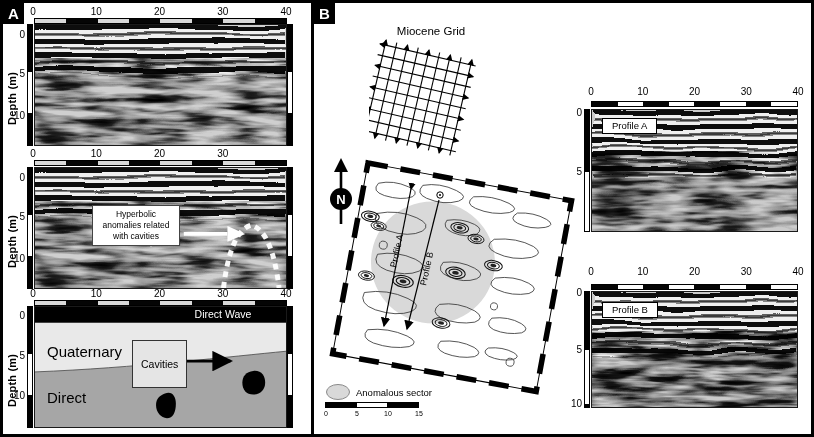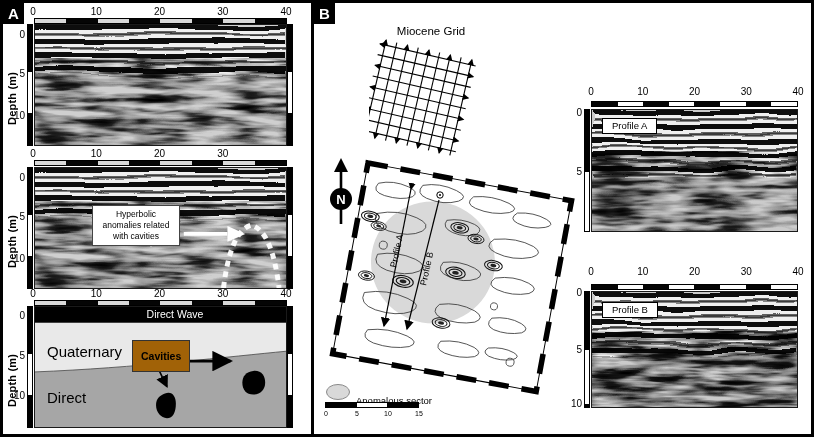--- a/index.html
+++ b/index.html
@@ -22,29 +22,29 @@
   .plot svg.noise{position:absolute;left:0;top:0;width:100%;height:100%;}
   .dtcol{position:absolute;}
   .dt{position:absolute;right:0;font-size:10px;transform:translateY(-50%);line-height:10px;}
   .ylab{position:absolute;writing-mode:vertical-rl;transform:rotate(180deg);font-weight:bold;
         font-size:11px;color:#000;letter-spacing:0.2px;}
   .titlebox{position:absolute;background:#fff;border:1px solid #000;font-size:9.5px;
             padding:1px 9px 2px 9px;z-index:6;white-space:nowrap;}
   .annbox{position:absolute;background:#fff;border:1px solid #444;font-size:8.5px;line-height:1.3;
           text-align:center;padding:3px 4px;z-index:7;width:88px;box-sizing:border-box;}
   .itext{position:absolute;font-size:15px;color:#000;z-index:6;white-space:nowrap;}
-  .cavbox{position:absolute;background:#a16207;border:1.5px solid #333;font-size:10.5px;z-index:7;
-          padding:9px 8px;white-space:nowrap;font-weight:bold;}
+  .cavbox{position:absolute;background:#e5e5e5;border:1.5px solid #333;font-size:10.5px;z-index:7;
+          padding:17px 8px;white-space:nowrap;}
   .dwtext{position:absolute;color:#fff;font-size:10.5px;text-align:center;z-index:6;}
   .sglabel{position:absolute;font-size:11.5px;color:#000;text-align:center;}
   .maplabel{position:absolute;font-size:9px;color:#000;transform:rotate(-78deg);white-space:nowrap;z-index:8;}
   .north{position:absolute;z-index:8;}
   .ncirc{position:absolute;left:1px;top:30px;width:22px;height:22px;border-radius:50%;background:#000;
          color:#fff;font-weight:bold;font-size:13px;display:flex;align-items:center;justify-content:center;}
-  .legend-label{position:absolute;font-size:9.5px;color:#000;margin-top:8px;}
+  .legend-label{position:absolute;font-size:9.5px;color:#000;}
   .scalebar{position:absolute;height:6px;border:1px solid #000;box-sizing:border-box;display:flex;}
   .scalebar .seg{flex:1;}
   .sticks{position:absolute;font-size:7px;color:#000;}
   .sticks span{position:absolute;width:14px;text-align:center;transform:translateX(-50%);}
 </style>
 </head>
 <body>
 
 <div class="fig">
 
@@ -180,21 +180,21 @@
         <path d="M0,16 L253,16 L253,45 C200,50 100,62 0,66 Z" fill="#e9e9e9"></path>
         <path d="M0,66 C100,62 200,50 253,45 L253,122 L0,122 Z" fill="#a6a6a6"></path>
         <path d="M0,66 C100,62 200,50 253,45" fill="none" stroke="#444" stroke-width="0.8"></path>
         <rect x="0" y="0" width="253" height="16" fill="#000000"></rect>
         <path d="M131,88 c7,-3 11,3 11,10 c0,9 -3,15 -9,15 c-6,0 -11,-6 -11,-13 c0,-7 4,-10 9,-12 z" fill="#000"></path>
         <path d="M220,65 c8,-1 12,5 12,12 c0,7 -5,12 -12,12 c-7,0 -11,-5 -11,-12 c0,-7 4,-11 11,-12 z" fill="#000"></path>
         <line x1="122" y1="58" x2="133" y2="81" stroke="#000" stroke-width="1.6" marker-end="url(#mkB)"></line>
         <line x1="152" y1="55" x2="197" y2="55" stroke="#000" stroke-width="2.6" marker-end="url(#mkB)"></line>
       </svg>
     </div>
-    <div class="dwtext" style="left:31px;top:305px;width:282px;">Direct Wave</div>
+    <div class="dwtext" style="left:31px;top:305px;width:282px;padding-left:48px;">Direct Wave</div>
     <div class="itext" style="left:44px;top:340px;">Quaternary</div>
     <div class="itext" style="left:44px;top:386px;">Direct</div>
     <div class="cavbox" style="left:129px;top:337px;">Cavities</div>
   </div>
 
   <div>
 
     <div class="sglabel" style="left:372px;top:22px;width:112px;">Miocene Grid</div>
     <svg class="abs" style="left:366px;top:34px;" width="118" height="122">
       <g transform="translate(16,8) rotate(13)" stroke="#000" stroke-width="1.1">

